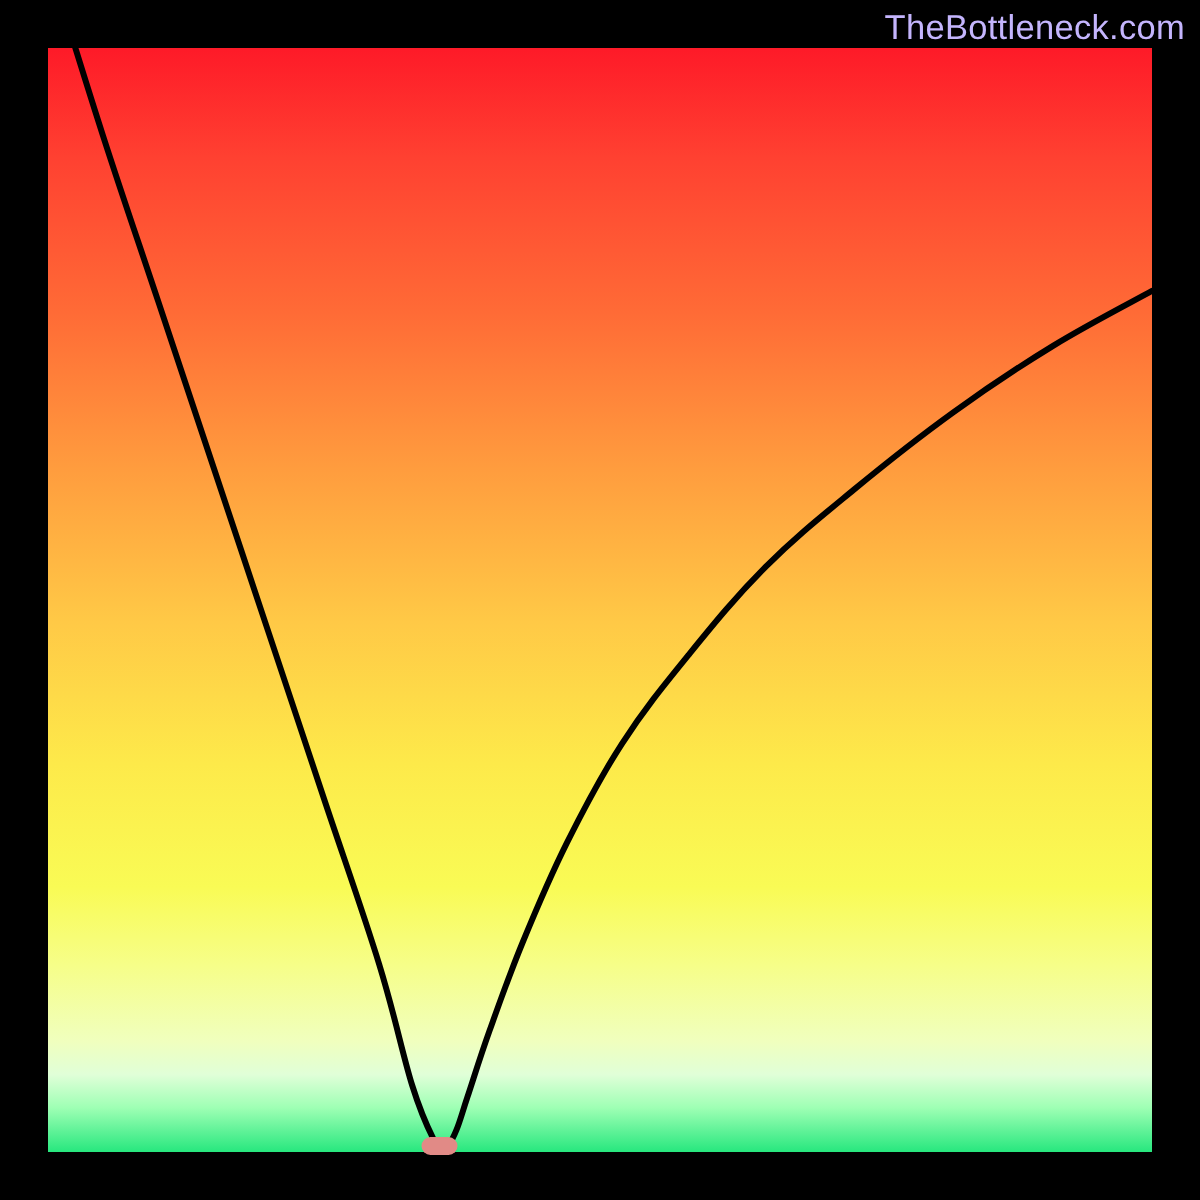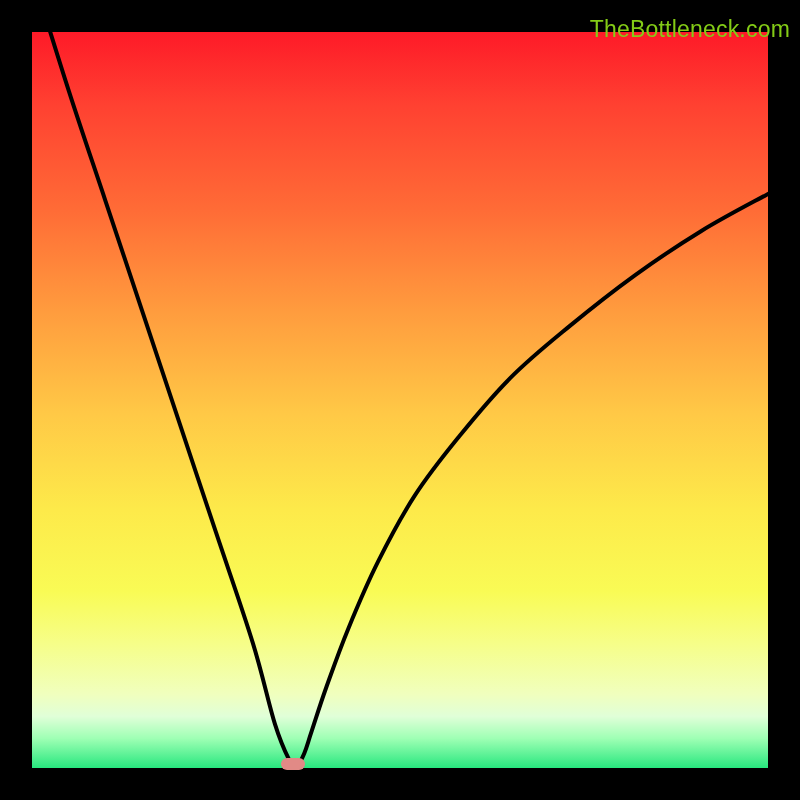--- a/index.html
+++ b/index.html
@@ -27,23 +27,23 @@
       #f9fb55 76%,
       #f6fe88 83%,
       #f0ffbe 90%,
       #e0ffd8 93%,
       #9effb4 96%,
       #27e77e 100%
     );
   }
   .watermark {
     position: absolute;
-    top: 16px;
+    top: 5px;
     right: 10px;
-    color: #84cc16;
+    color: #c4b5fd;
     font-size: 23px;
     font-weight: 500;
     letter-spacing: 0.2px;
     user-select: none;
   }
   svg.curve {
     position: absolute;
     left: 0;
     top: 0;
     width: 736px;

